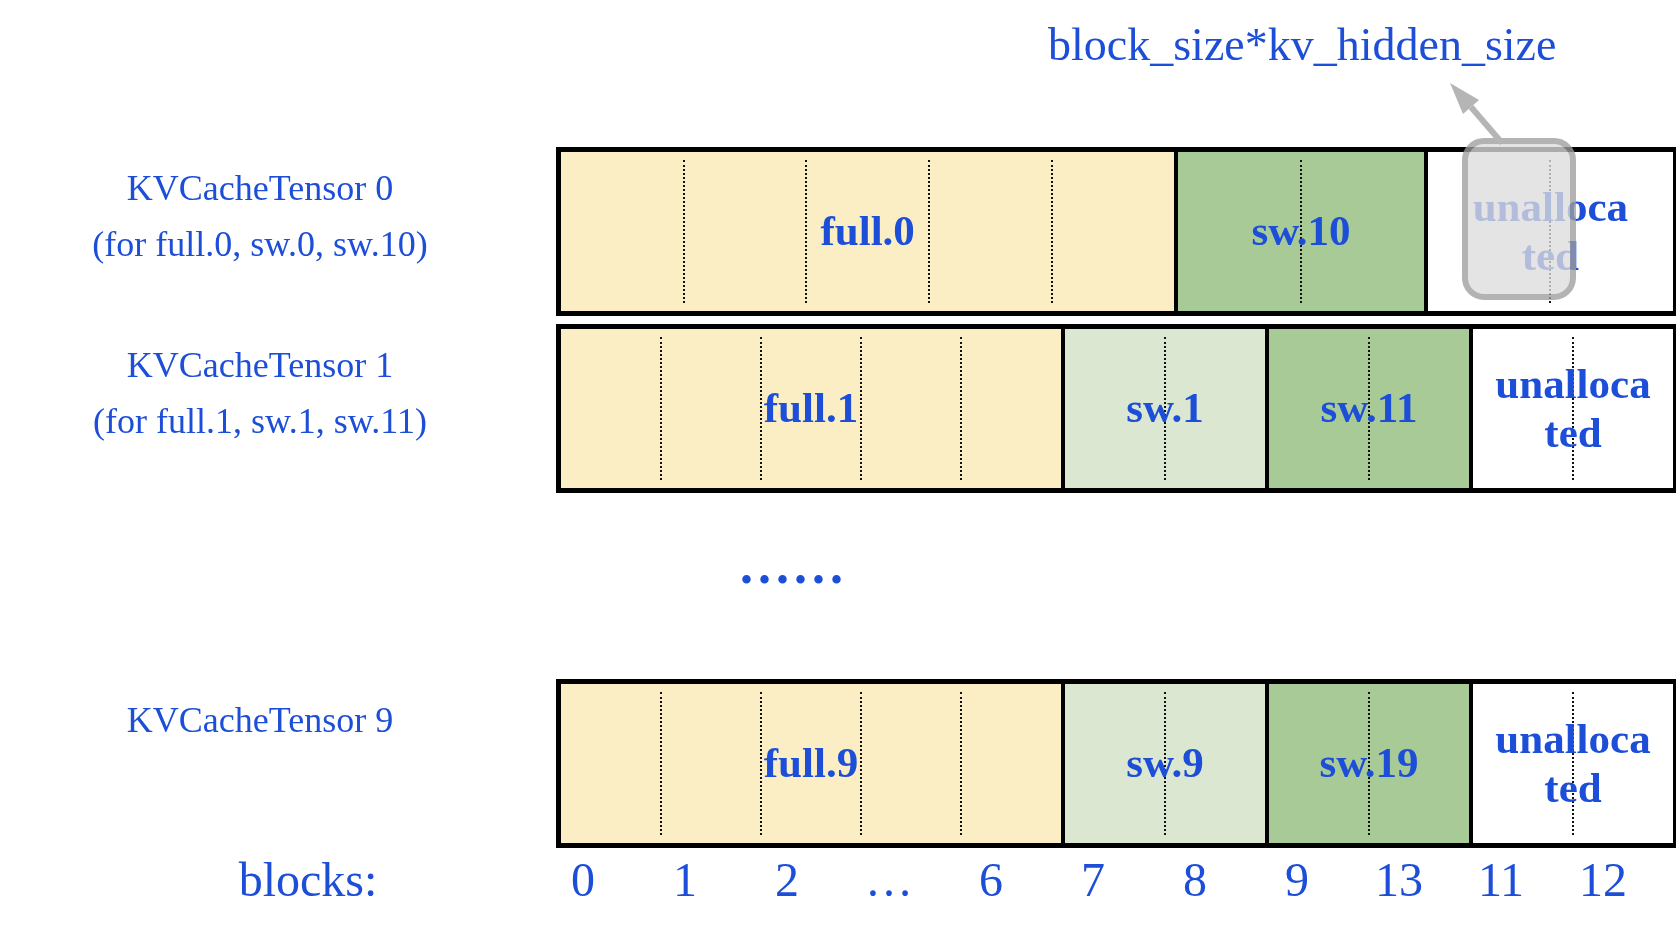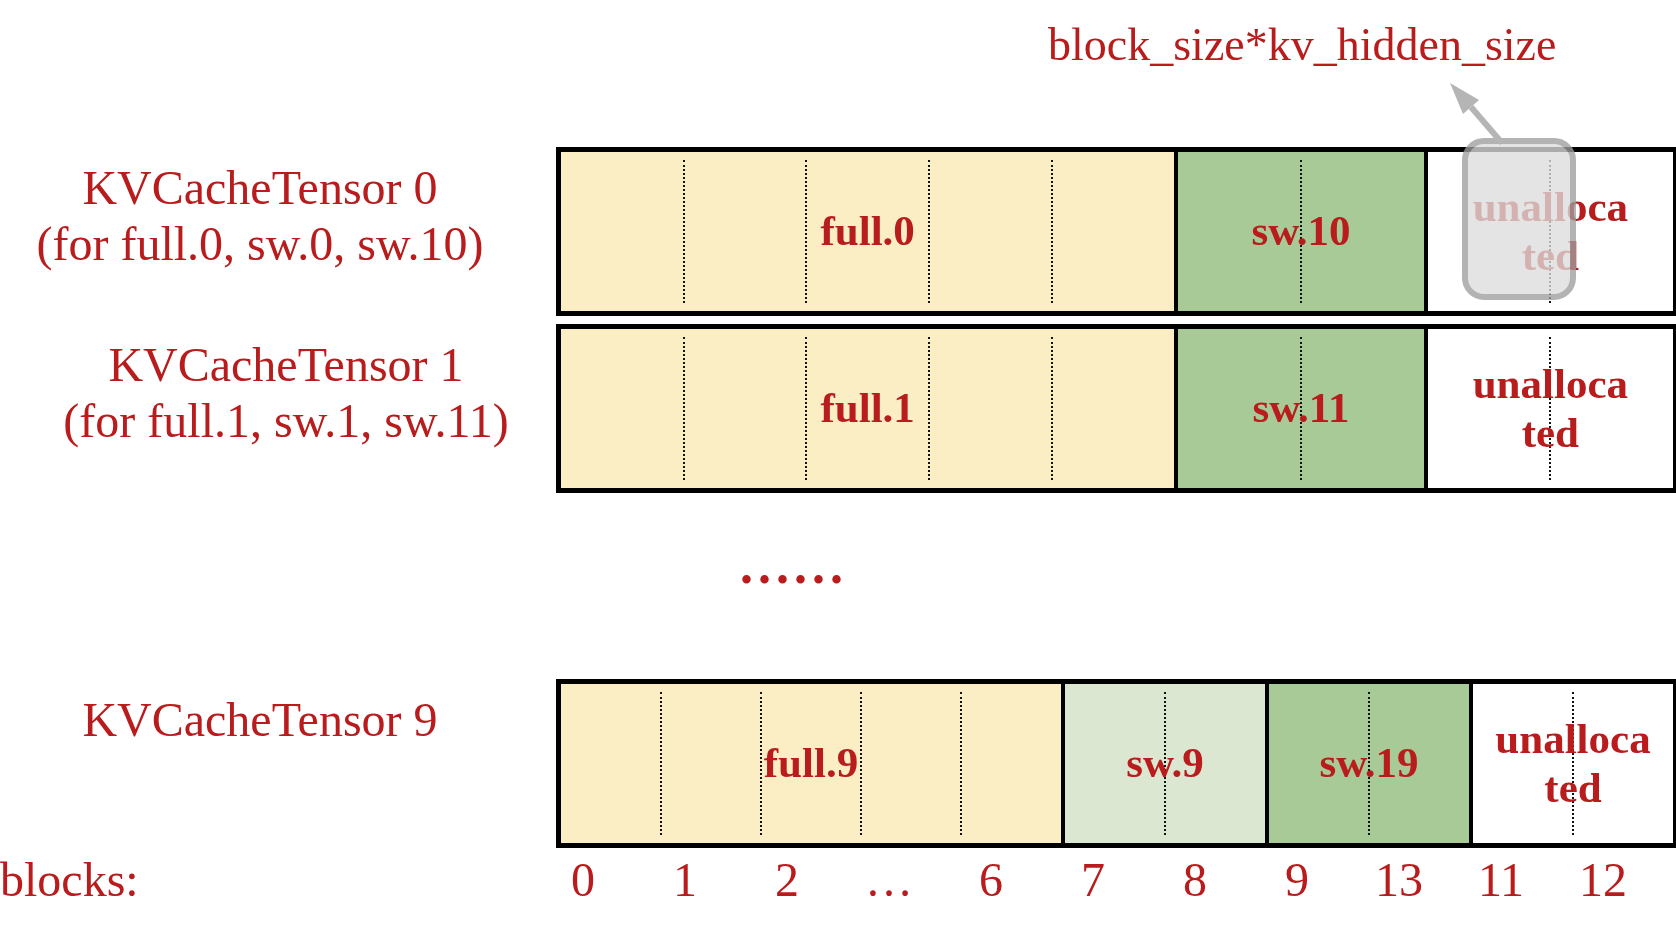--- a/index.html
+++ b/index.html
@@ -1,27 +1,27 @@
 <!DOCTYPE html>
 <html style="--c-full: #FBEEC5; --c-sw-low: #DBE7D1; --c-sw-high: #A8CA97; --c-unallocated: #FFFFFF; --c-highlight-fill: #DDDDDD; --c-highlight-border: #9E9E9E; --c-arrow: #B5B5B5;"><head>
 <meta charset="utf-8">
 <style>
   html,body{margin:0;padding:0;background:#ffffff;}
   .canvas{
     position:relative;width:1676px;height:938px;background:#ffffff;
-    font-family:"Liberation Serif","DejaVu Serif",serif;color:#b91c1c;overflow:hidden;border-radius:29px;
+    font-family:"Liberation Serif","DejaVu Serif",serif;color:#1d4ed8;overflow:hidden;border-radius:29px;
   }
   
   .annotation{position:absolute;left:1048px;top:18px;font-size:46px;white-space:nowrap;}
   .arrow-svg{position:absolute;left:0;top:0;z-index:6;pointer-events:none;}
 
   
-  .row-label{position:absolute;left:0;width:520px;text-align:center;font-size:48px;line-height:56px;}
+  .row-label{position:absolute;left:0;width:520px;text-align:center;font-size:36px;line-height:56px;}
   .row-label.r0{top:160px;}
-  .row-label.r1{top:337px;padding-left:26px;}
+  .row-label.r1{top:337px;}
   .row-label.r2{top:692px;}
 
   
   .bar{
     position:absolute;left:532px;width:1122px;height:169px;box-sizing:border-box;
     border:5px solid #000;background:#fff;display:flex;margin-left:24px;
   }
   .bar.b0{top:147px;} .bar.b1{top:324px;} .bar.b2{top:679px;}
   .seg{position:relative;display:flex;height:100%;}
   .seg + .seg{border-left:4px solid #000;}
@@ -43,21 +43,21 @@
   .highlight-box{
     position:absolute;left:901px;top:-14px;width:114px;height:162px;z-index:5;
     box-sizing:border-box;border:6px solid var(--c-highlight-border,#9E9E9E);
     border-radius:22px;background:var(--c-highlight-fill,#DDDDDD);opacity:0.78;
   }
 
   
   .ellipsis{position:absolute;left:740px;top:536px;font-size:52px;font-weight:bold;letter-spacing:5px;}
 
   
-  .axis-label{position:absolute;left:0;top:852px;width:528px;text-align:left;font-size:48px;}
+  .axis-label{position:absolute;left:0;top:852px;width:528px;text-align:center;font-size:48px;padding-left:44px;}
   .ticks{position:absolute;left:532px;top:852px;width:1122px;display:flex;font-size:48px;}
   .tick{flex:1;text-align:center;}
 </style>
 </head>
 <body>
 
 <div class="canvas">
 
   <div class="annotation">block_size*kv_hidden_size</div>
   <svg class="arrow-svg" width="1676" height="938" viewBox="0 0 1676 938">
@@ -99,20 +99,25 @@
     <div>(for full.1, sw.1, sw.11)</div>
   </div>
   <div class="bar b1">
     <div class="seg seg-full">
       <div class="slot"></div>
       <div class="slot"></div>
       <div class="slot"></div>
       <div class="slot"></div>
       <div class="slot"></div>
       <div class="seg-label">full.1</div>
+    </div>
+    <div class="seg seg-swlow">
+      <div class="slot"></div>
+      <div class="slot"></div>
+      <div class="seg-label">sw.1</div>
     </div>
     <div class="seg seg-swhigh">
       <div class="slot"></div>
       <div class="slot"></div>
       <div class="seg-label">sw.11</div>
     </div>
     <div class="seg seg-unalloc">
       <div class="slot"></div>
       <div class="slot"></div>
       <div class="seg-label">

